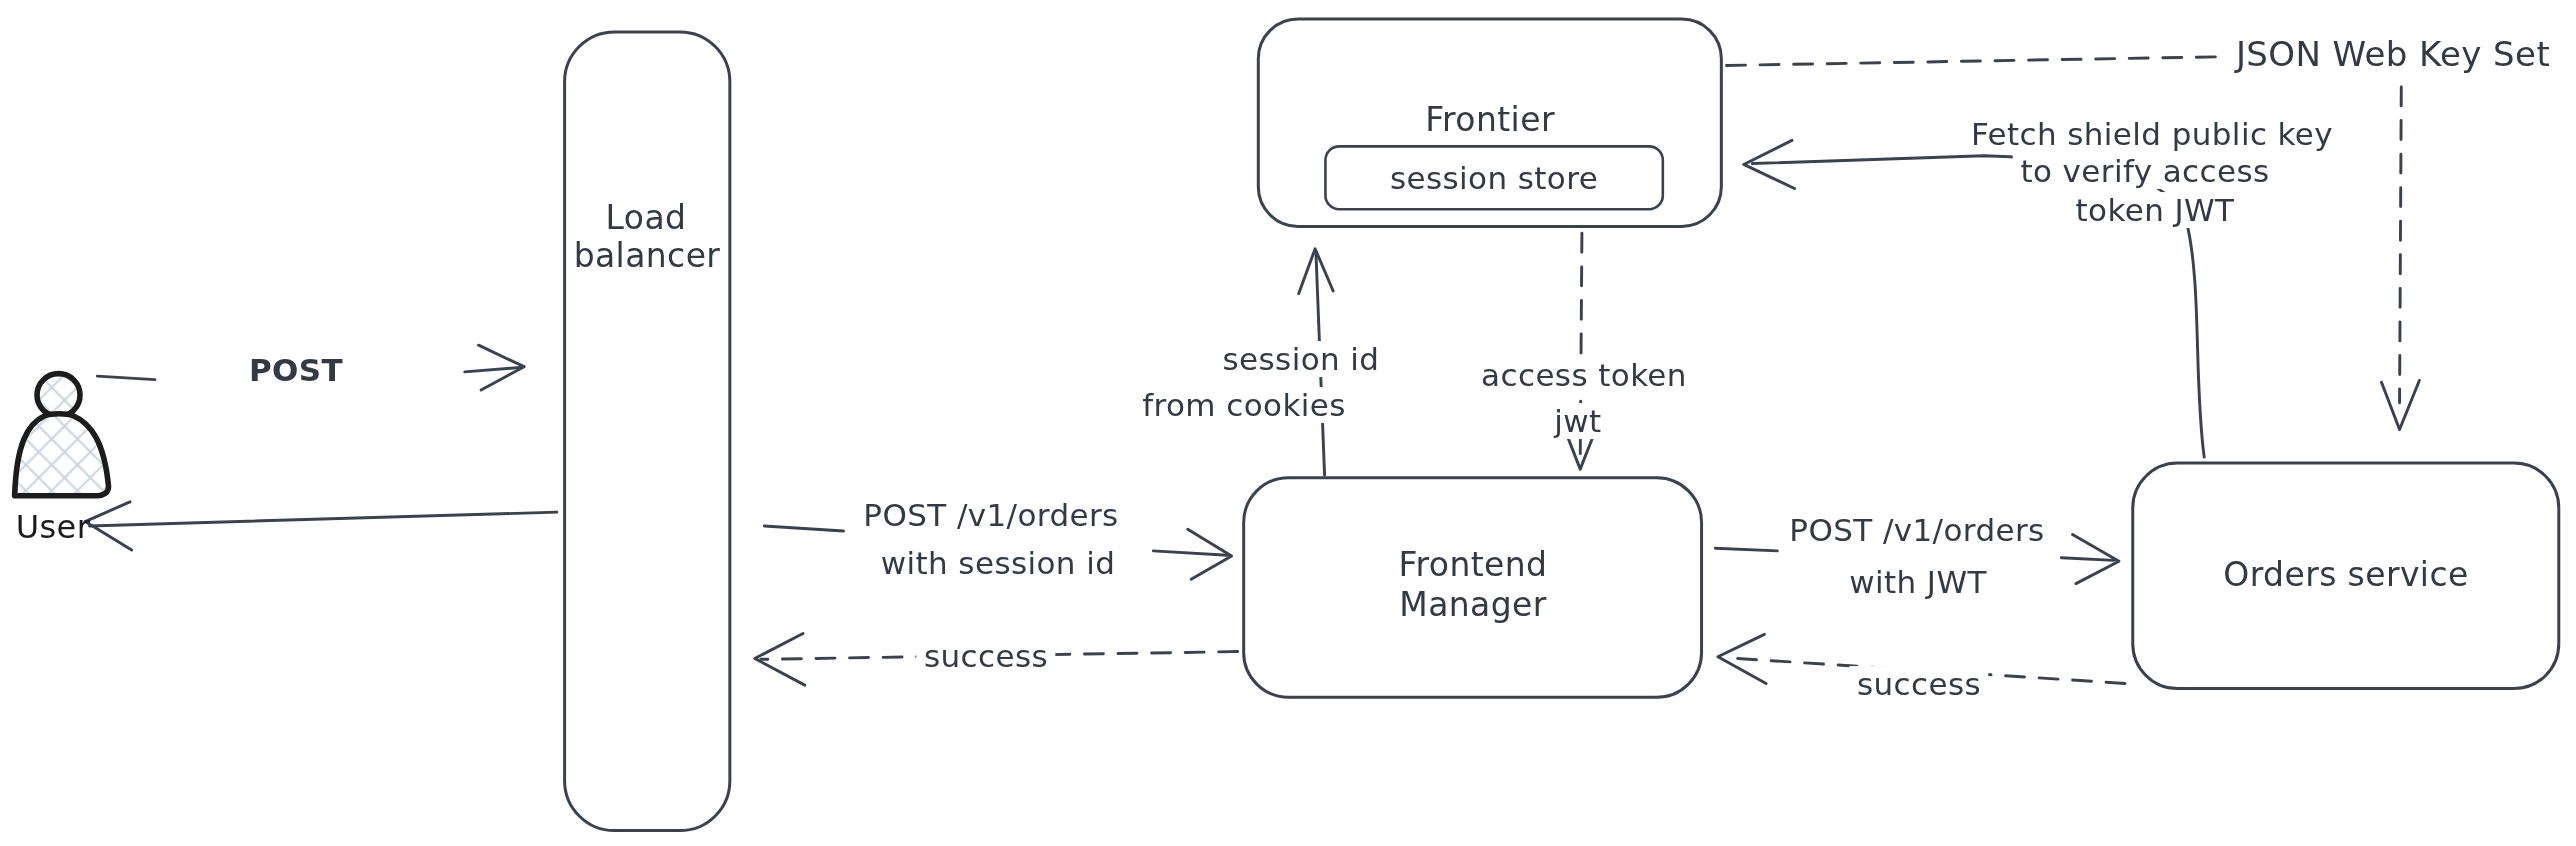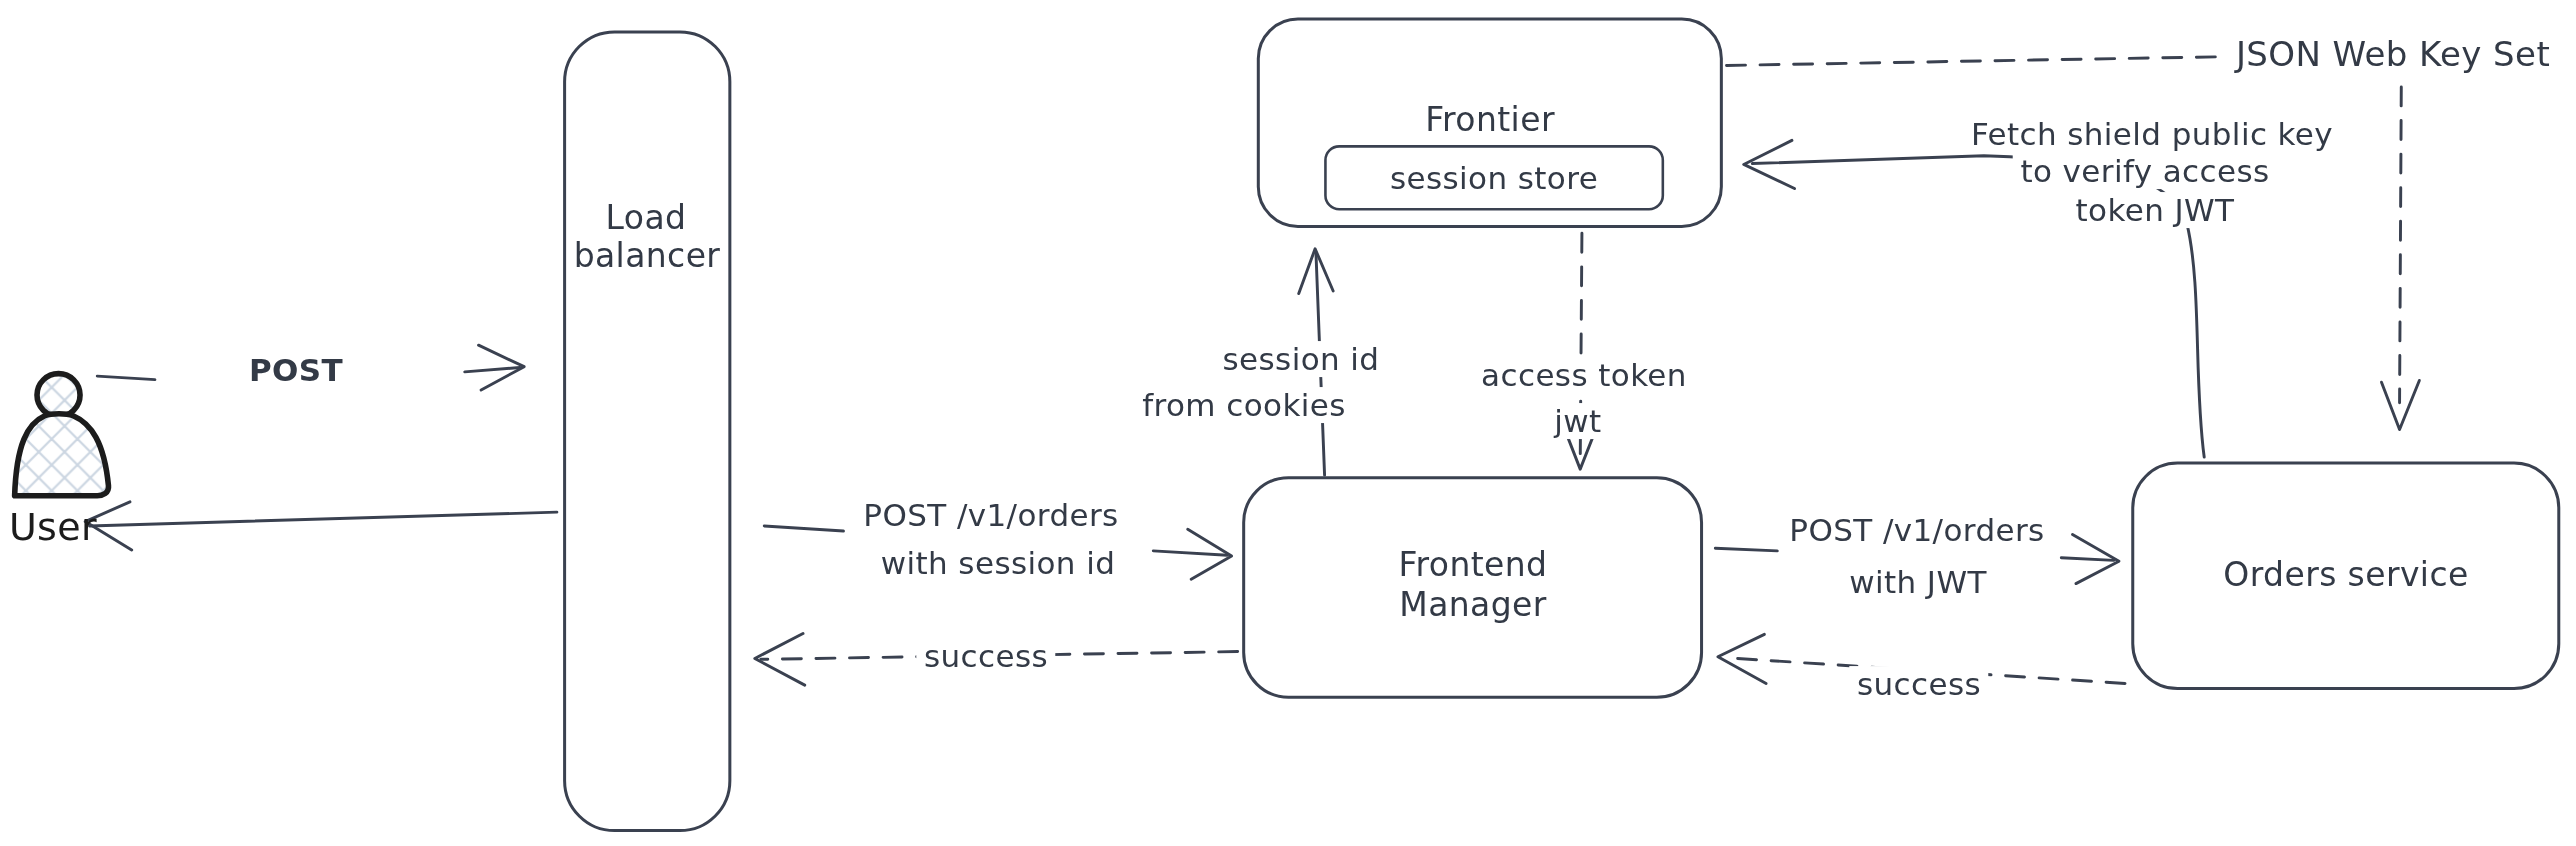--- a/index.html
+++ b/index.html
@@ -17,21 +17,21 @@
     white-space: nowrap;
     color: #333a46;
     font-size: 31px;
     letter-spacing: 0.4px;
     line-height: 1.1;
     text-align: center;
   }
   .lbl.bg { background: #ffffff; padding: 0.9px 7.7px; }
   .lbl.node { font-size: 33px; }
   .lbl.big { font-size: 34px; }
-  .lbl.user { font-size: 38px; color: #1c1c1c; }
+  .lbl.user { font-size: 32px; color: #1c1c1c; }
 </style>
 </head>
 <body>
 
 <div id="stage">
 
   <svg id="strokes" width="2576" height="847" viewBox="0 0 2993 984">
     <defs>
       <pattern id="hatch" width="30" height="30" patternUnits="userSpaceOnUse">
         <rect width="30" height="30" fill="#ffffff"></rect>

